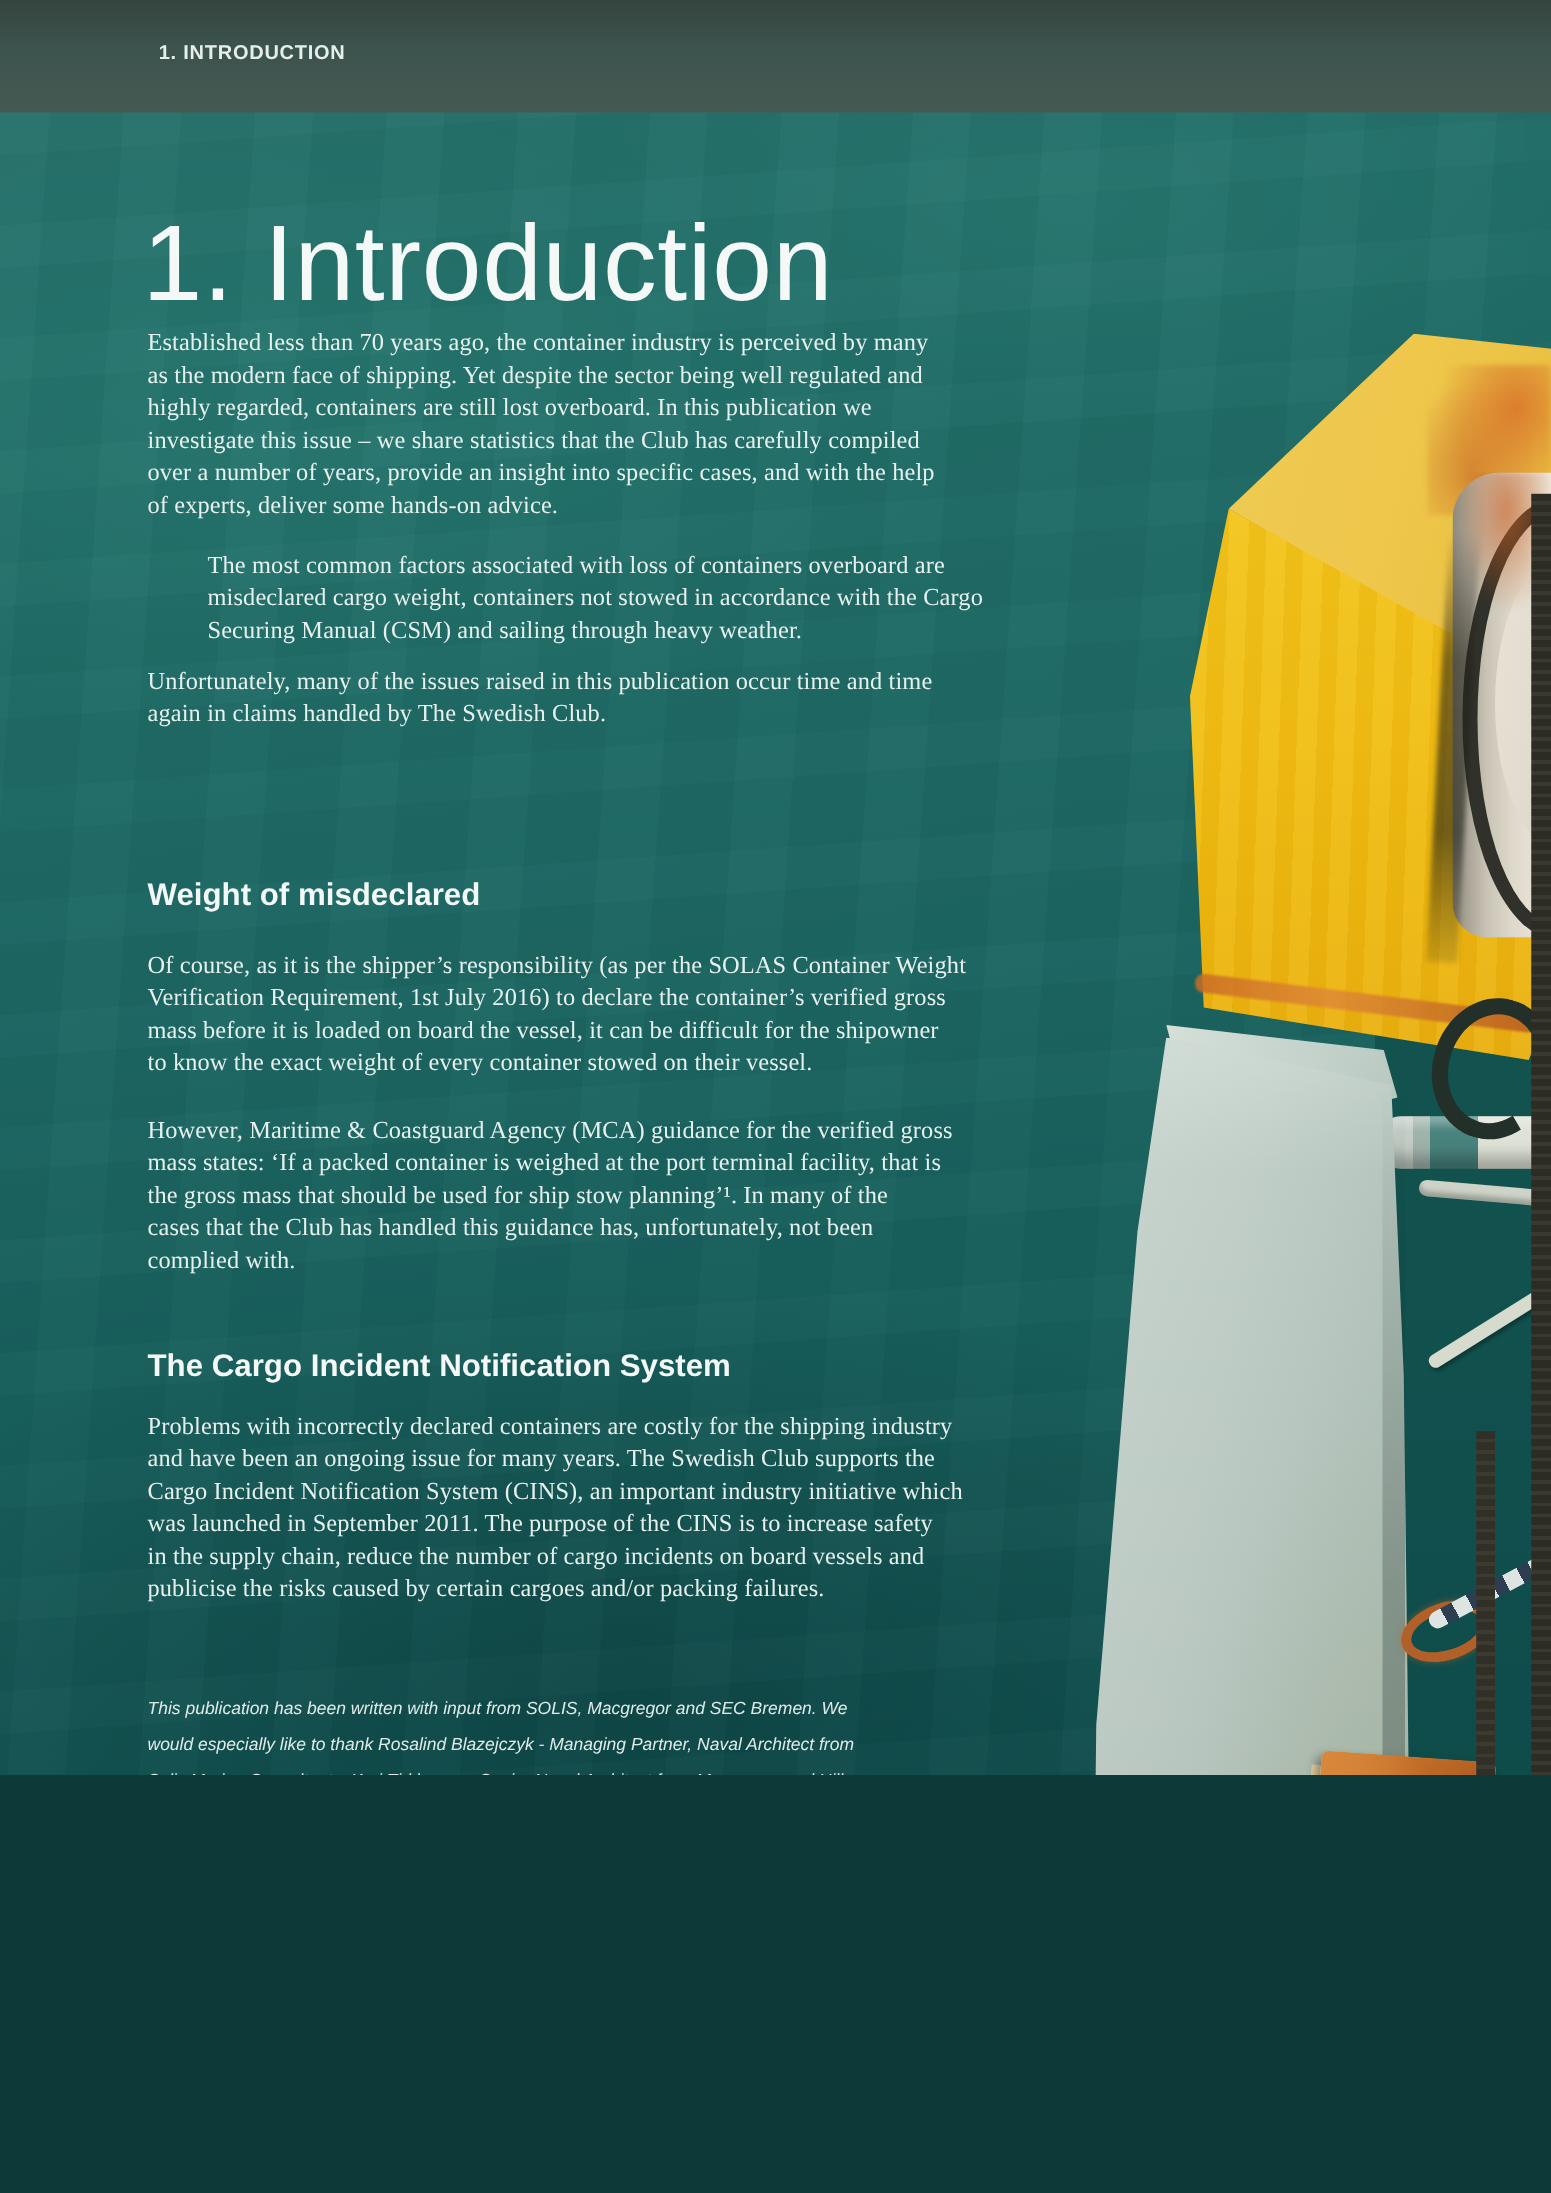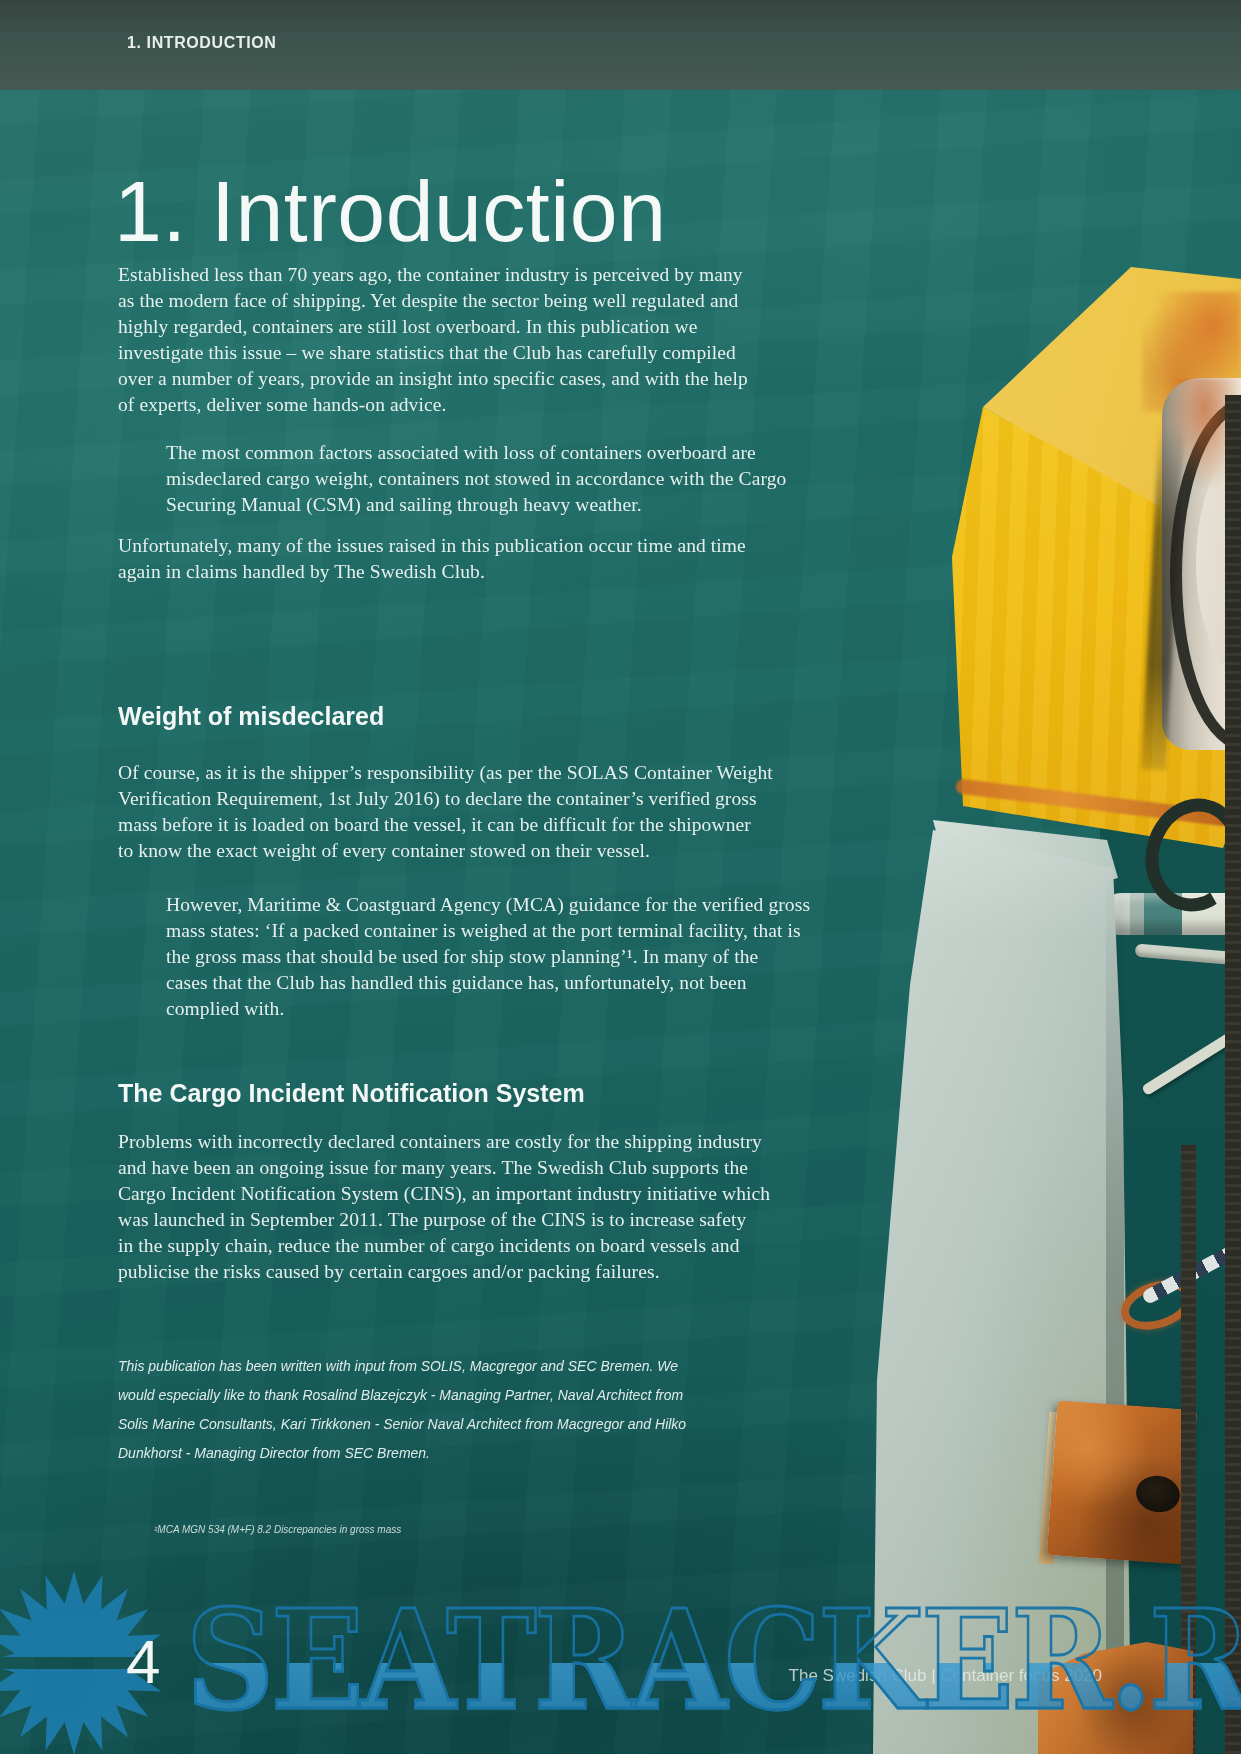--- a/index.html
+++ b/index.html
@@ -1,17 +1,17 @@
 <!DOCTYPE html>
 <html><head>
 <meta charset="utf-8">
 <style>
   html,body{margin:0;padding:0;background:#0c3a39;}
   .page{
-    position:relative;width:1241px;height:1754px;overflow:hidden;
+    position:relative;width:1241px;height:1420px;overflow:hidden;
     font-family:"Liberation Sans",sans-serif;
     background:
       radial-gradient(ellipse 900px 420px at 18% 24%, rgba(60,150,140,0.18), rgba(0,0,0,0) 60%),
       radial-gradient(ellipse 700px 300px at 70% 12%, rgba(70,160,150,0.12), rgba(0,0,0,0) 60%),
       radial-gradient(ellipse 1000px 500px at 40% 95%, rgba(0,25,28,0.25), rgba(0,0,0,0) 65%),
       linear-gradient(172deg,#2a746d 0%,#23706a 16%,#1f6b66 38%,#1c6662 58%,#18605d 70%,#175e5b 78%,#135655 92%,#115150 100%);
   }
   .wave-texture{
     position:absolute;inset:0;opacity:.55;pointer-events:none;
     background:
@@ -95,21 +95,21 @@
     background:
       radial-gradient(circle at 60% 55%, rgba(50,25,8,.4), rgba(50,25,8,0) 50%),
       linear-gradient(120deg,#d98a3f 0%,#c4732e 40%,#a85a22 75%,#8c4a1a 100%);}
   
   .txt{color:rgba(238,246,243,.96);}
   .page-title{left:114px;top:168px;font-size:86px;font-weight:400;letter-spacing:.5px;color:#f4f8f6;line-height:1;}
   .para{left:118px;font-size:19.5px;line-height:26px;letter-spacing:.1px;white-space:pre-line;font-family:Liberation Serif, serif;}
   .p1{top:262px;} .p2{top:440px;margin-left:48px;} .p3{top:533px;}
   .subhead{left:118px;font-size:25px;font-weight:bold;color:#f3f8f6;}
   .h-weight{top:702px;} .h-cins{top:1079px;text-align:right;}
-  .p4{top:760px;} .p5{top:892px;margin-left:48px;} .p6{top:1129px;}
+  .p4{top:760px;} .p5{top:892px;} .p6{top:1129px;}
   .ack{left:118px;top:1352px;font-size:14px;line-height:29px;font-style:italic;white-space:pre-line;
     color:rgba(236,244,241,.94);}
   .footnote{left:118px;top:1524px;font-size:10px;font-style:italic;color:rgba(230,240,236,.85);margin-left:36px;}
   
   .footer-pub{left:700px;top:1666px;width:402px;text-align:right;font-size:17px;color:rgba(232,240,237,.78);}
   .page-number{left:126px;top:1626px;font-size:62px;font-weight:300;color:#f2f7f5;z-index:8;}
   .watermark-sun{left:-26px;top:1563px;width:200px;height:200px;z-index:7;}
   .watermark-text{
     left:186px;top:1600px;z-index:7;white-space:nowrap;line-height:120px;
     font-family:"DejaVu Serif",serif;font-weight:bold;font-size:122px;letter-spacing:-3px;

